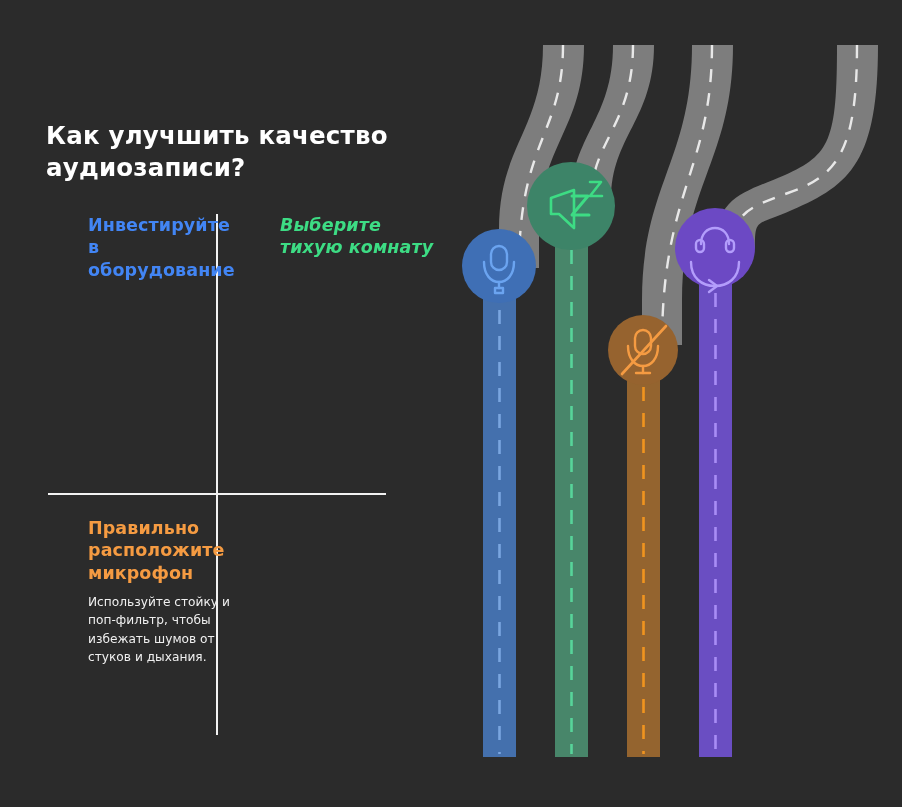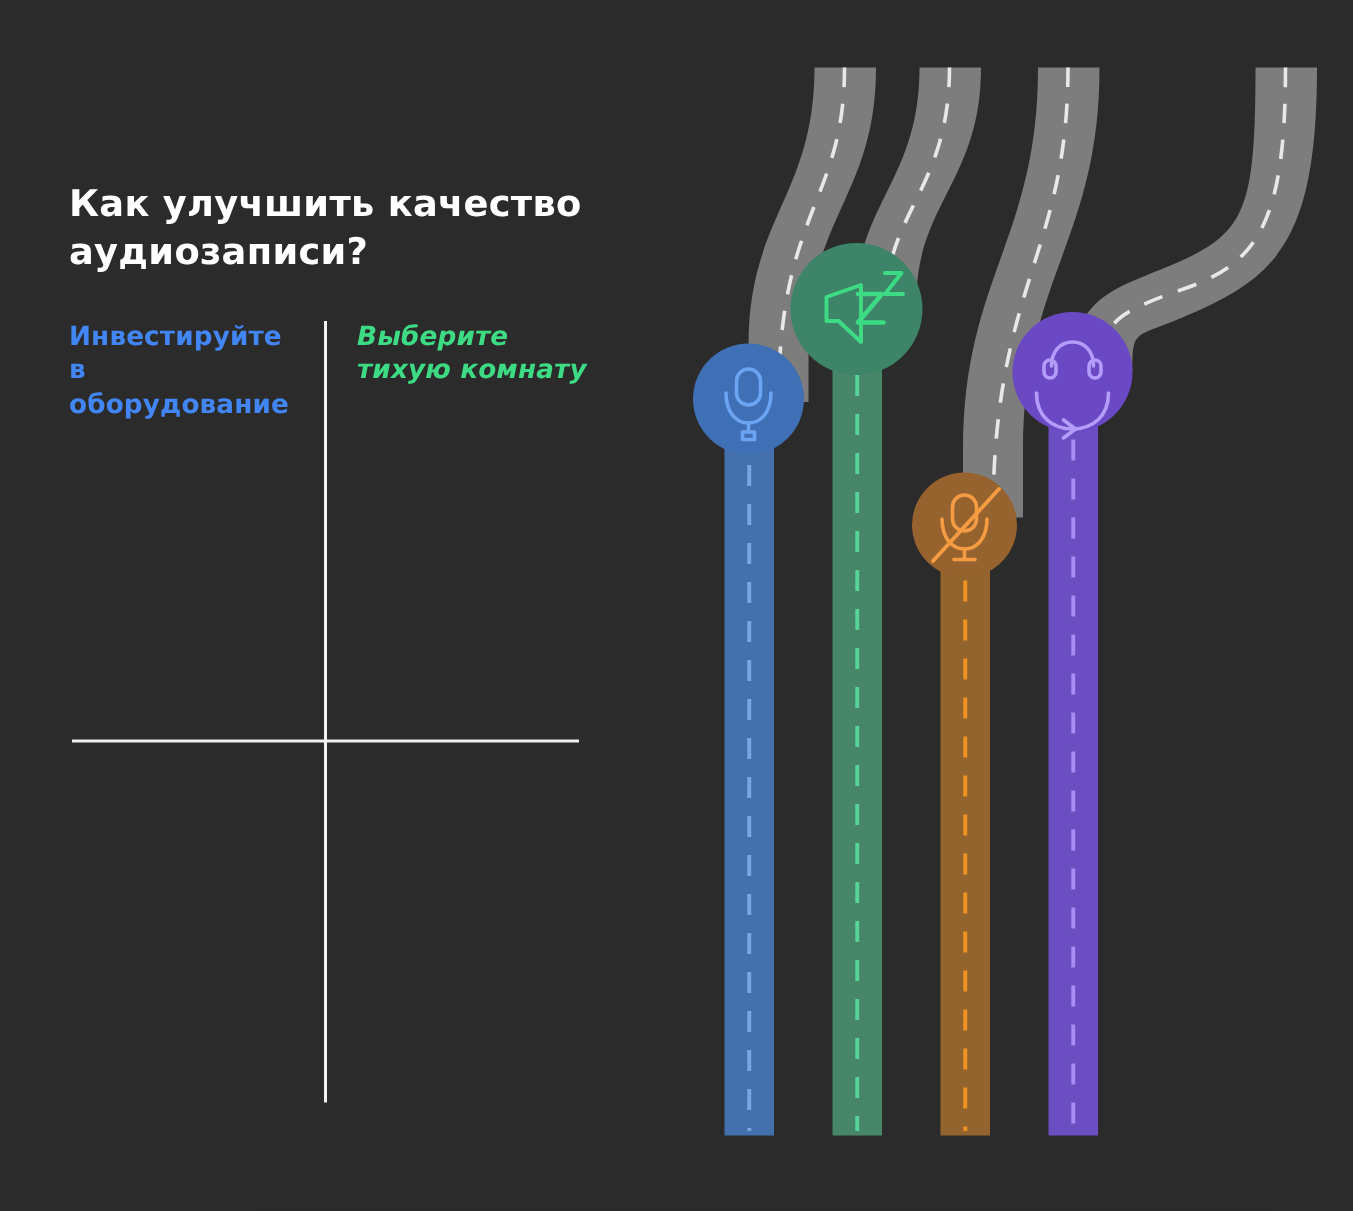--- a/index.html
+++ b/index.html
@@ -53,20 +53,21 @@
     left: 48px;
     top: 481px;
     width: 338px;
     height: 2px;
     background: #f2f2f2;
   }
 
   .cell {
     position: absolute;
     width: 156px;
+    margin-left: 42px;
   }
   .cell-tl { left: 46px;  top: 202px; }
   .cell-tr { left: 238px; top: 202px; font-style: italic; }
   .cell-bl { left: 46px;  top: 505px; }
   .cell-br { left: 238px; top: 505px; }
 
   .cell-heading {
     font-size: 17.5px;
     font-weight: bold;
     line-height: 1.28;
@@ -109,20 +110,24 @@
     <div class="divider-h"></div>
 
     <div class="cell cell-tl">
       <p class="cell-heading c-blue">Инвестируйте в оборудование</p>
     </div>
 
     <div class="cell cell-tr">
       <p class="cell-heading c-green">Выберите тихую комнату</p>
     </div>
 
+    <div class="cell cell-bl">
+      <p class="cell-heading c-orange">Правильно расположите микрофон</p>
+      <p class="cell-body">Используйте стойку и поп-фильтр, чтобы избежать шумов от стуков и дыхания.</p>
+    </div>
 
   </div>
 
   <div class="road-graphic">
     <svg width="462" height="807" viewBox="0 0 462 807" xmlns="http://www.w3.org/2000/svg">
 
       <g shape-rendering="geometricPrecision">
 
         <path d="M 103 45 L 144 45 C 144 130, 99 145, 99 230 L 99 268 L 59 268 L 59 230 C 59 145, 103 130, 103 45 Z" fill="#7d7d7d"></path>
         <path d="M 123 45 C 123 135, 79 140, 79 268" fill="none" stroke="#e8e8e8" stroke-width="2.4" stroke-dasharray="13 11" stroke-linecap="butt"></path>

